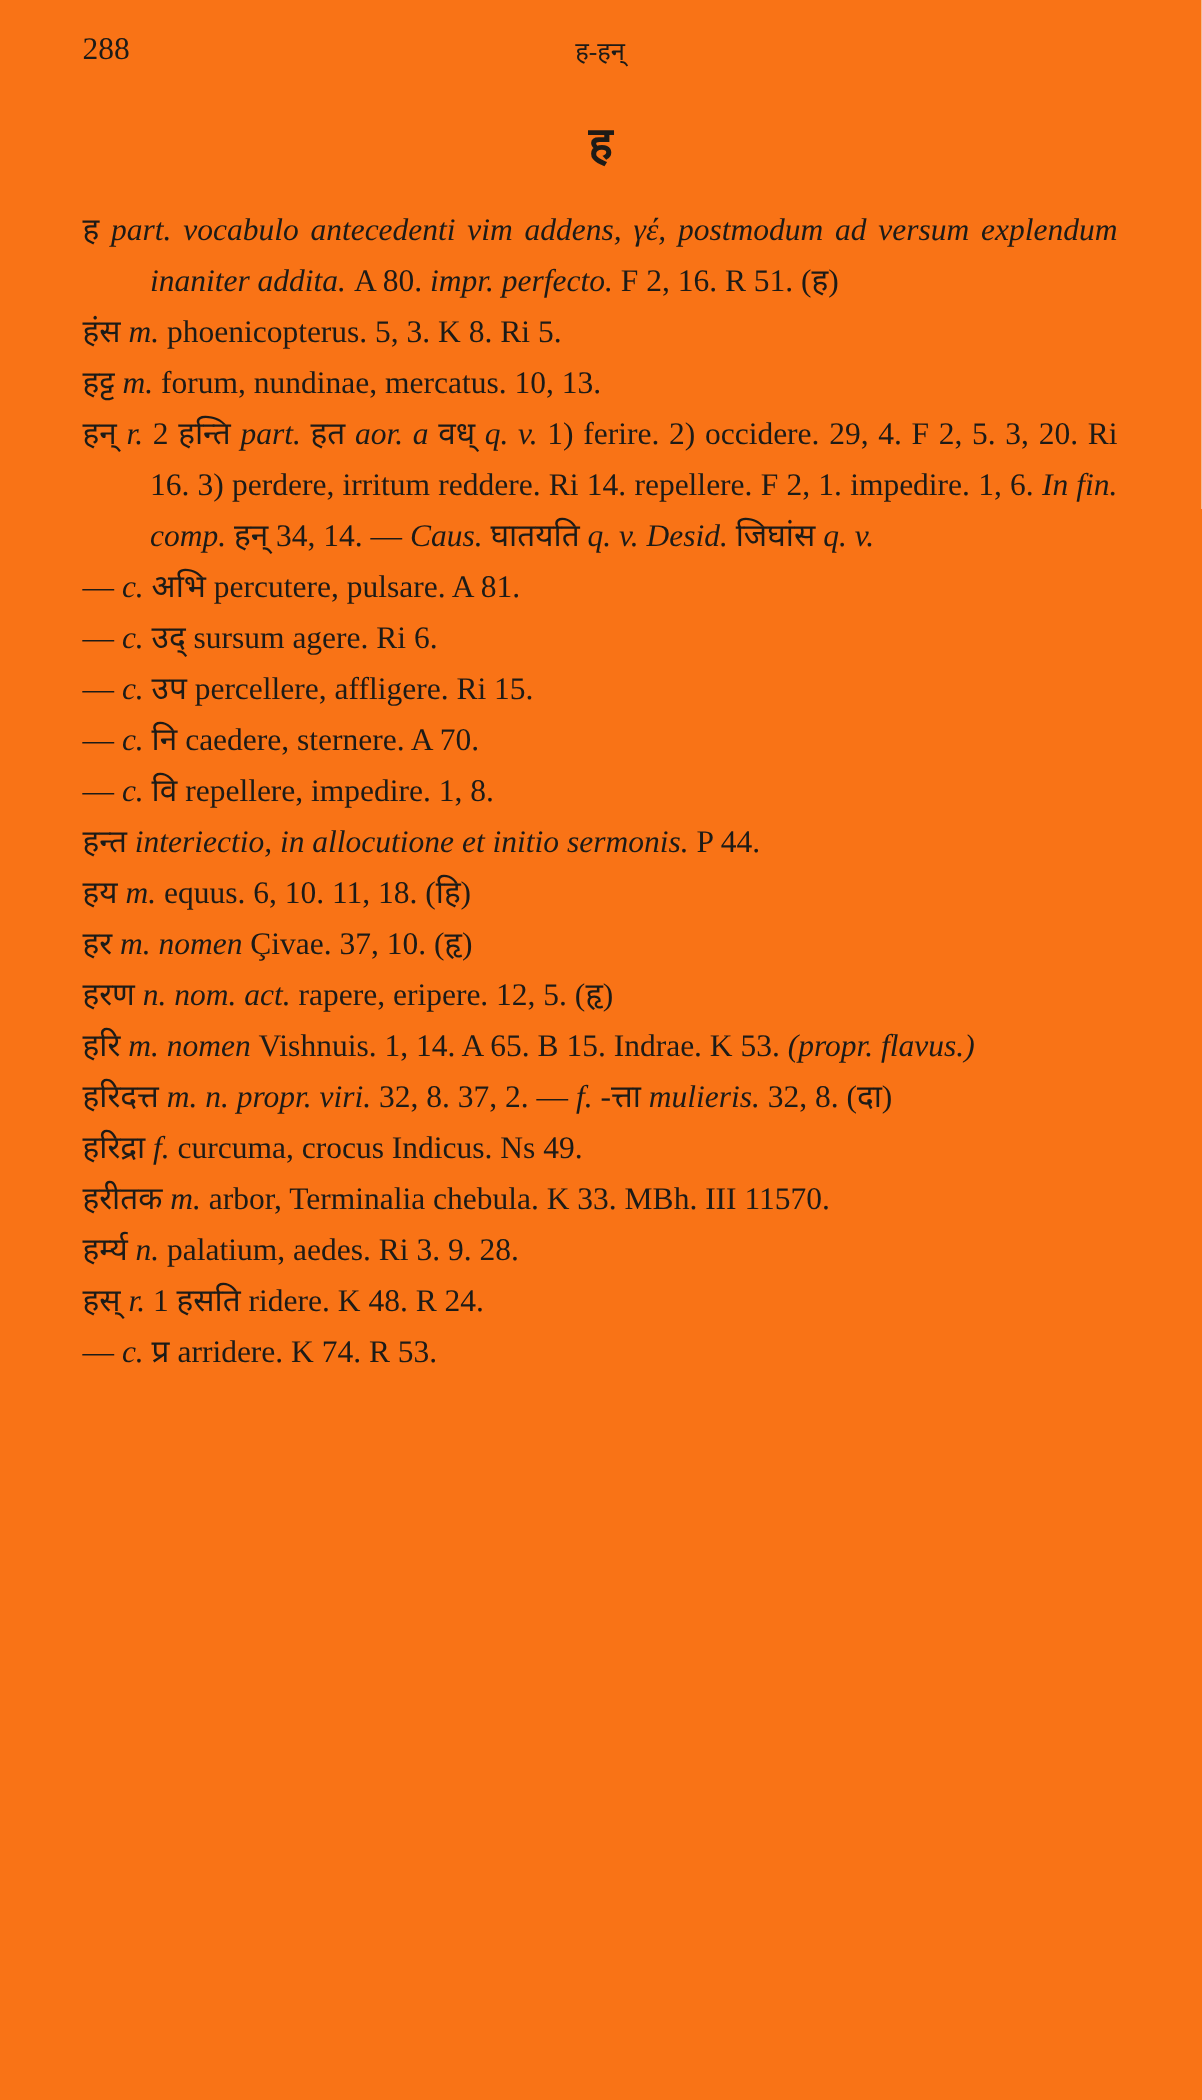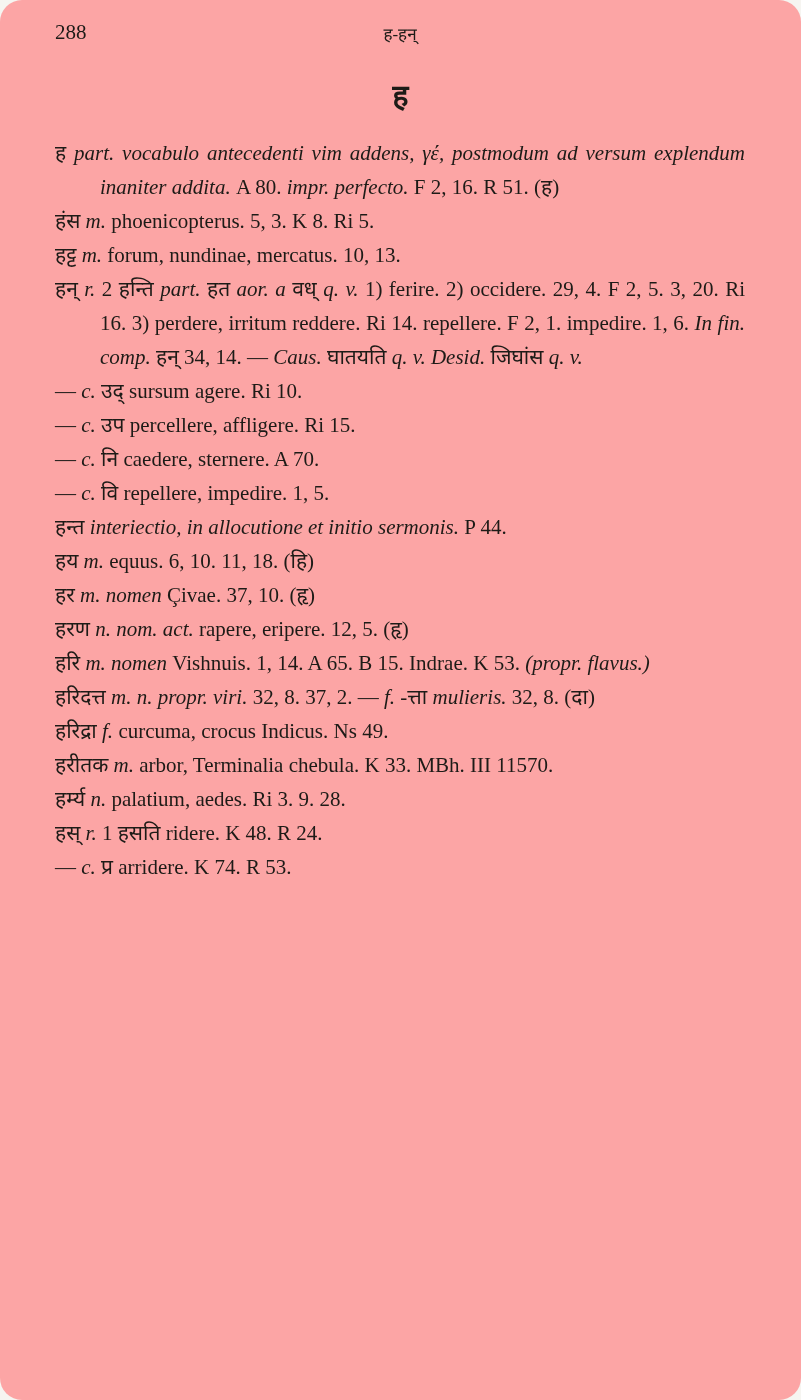--- a/index.html
+++ b/index.html
@@ -4,25 +4,24 @@
 <style>
   html, body {
     margin: 0;
     padding: 0;
     background: #f6f5f1;
   }
   .page {
     position: relative;
     width: 801px;
     height: 1400px;
-    background: #fca5a5;
+    background: #f97316;
     color: #1d1b17;
     font-family: "Liberation Serif", "DejaVu Serif", serif;
     overflow: hidden;
-    border-radius: 22px;
   }
   .pagehead {
     position: absolute;
     top: 20px;
     left: 55px;
     right: 56px;
     height: 30px;
   }
   .pagenum {
     position: absolute;
@@ -78,24 +77,25 @@
     <span class="runhead dev">ह-हन्</span>
   </header>
 
   <div class="section-letter dev">ह</div>
 
   <main class="entries">
       <p><span class="dev">ह</span><span class="it"> part. vocabulo antecedenti vim addens, γέ, postmodum ad versum explendum inaniter addita. </span><span class="rm">A 80. </span><span class="it">impr. perfecto. </span><span class="rm">F 2, 16. R 51. (</span><span class="dev">ह</span><span class="rm">)</span></p>
       <p><span class="dev">हंस</span><span class="it"> m. </span><span class="rm">phoenicopterus. 5, 3. K 8. Ri 5.</span></p>
       <p><span class="dev">हट्ट</span><span class="it"> m. </span><span class="rm">forum, nundinae, mercatus. 10, 13.</span></p>
       <p><span class="dev">हन्</span><span class="it"> r. </span><span class="rm">2 </span><span class="dev">हन्ति</span><span class="it"> part. </span><span class="dev">हत</span><span class="it"> aor. a </span><span class="dev">वध्</span><span class="it"> q. v. </span><span class="rm">1) ferire. 2) occidere. 29, 4. F 2, 5. 3, 20. Ri 16. 3) perdere, irritum reddere. Ri 14. repellere. F 2, 1. impedire. 1, 6. </span><span class="it">In fin. comp. </span><span class="dev">हन्</span><span class="rm"> 34, 14. — </span><span class="it">Caus. </span><span class="dev">घातयति</span><span class="it"> q. v. Desid. </span><span class="dev">जिघांस</span><span class="it"> q. v.</span></p>
-      <p><span class="rm">— </span><span class="it">c. </span><span class="dev">उद्</span><span class="rm"> sursum agere. Ri 10.</span></p>
+      <p><span class="rm">— </span><span class="it">c. </span><span class="dev">अभि</span><span class="rm"> percutere, pulsare. A 81.</span></p>
+      <p><span class="rm">— </span><span class="it">c. </span><span class="dev">उद्</span><span class="rm"> sursum agere. Ri 6.</span></p>
       <p><span class="rm">— </span><span class="it">c. </span><span class="dev">उप</span><span class="rm"> percellere, affligere. Ri 15.</span></p>
       <p><span class="rm">— </span><span class="it">c. </span><span class="dev">नि</span><span class="rm"> caedere, sternere. A 70.</span></p>
-      <p><span class="rm">— </span><span class="it">c. </span><span class="dev">वि</span><span class="rm"> repellere, impedire. 1, 5.</span></p>
+      <p><span class="rm">— </span><span class="it">c. </span><span class="dev">वि</span><span class="rm"> repellere, impedire. 1, 8.</span></p>
       <p><span class="dev">हन्त</span><span class="it"> interiectio, in allocutione et initio sermonis. </span><span class="rm">P 44.</span></p>
       <p><span class="dev">हय</span><span class="it"> m. </span><span class="rm">equus. 6, 10. 11, 18. (</span><span class="dev">हि</span><span class="rm">)</span></p>
       <p><span class="dev">हर</span><span class="it"> m. nomen </span><span class="rm">Çivae. 37, 10. (</span><span class="dev">हृ</span><span class="rm">)</span></p>
       <p><span class="dev">हरण</span><span class="it"> n. nom. act. </span><span class="rm">rapere, eripere. 12, 5. (</span><span class="dev">हृ</span><span class="rm">)</span></p>
       <p><span class="dev">हरि</span><span class="it"> m. nomen </span><span class="rm">Vishnuis. 1, 14. A 65. B 15. Indrae. K 53. </span><span class="it">(propr. flavus.)</span></p>
       <p><span class="dev">हरिदत्त</span><span class="it"> m. n. propr. viri. </span><span class="rm">32, 8. 37, 2. — </span><span class="it">f. </span><span class="dev">-त्ता</span><span class="it"> mulieris. </span><span class="rm">32, 8. (</span><span class="dev">दा</span><span class="rm">)</span></p>
       <p><span class="dev">हरिद्रा</span><span class="it"> f. </span><span class="rm">curcuma, crocus Indicus. Ns 49.</span></p>
       <p><span class="dev">हरीतक</span><span class="it"> m. </span><span class="rm">arbor, Terminalia chebula. K 33. MBh. III 11570.</span></p>
       <p><span class="dev">हर्म्य</span><span class="it"> n. </span><span class="rm">palatium, aedes. Ri 3. 9. 28.</span></p>
       <p><span class="dev">हस्</span><span class="it"> r. </span><span class="rm">1 </span><span class="dev">हसति</span><span class="rm"> ridere. K 48. R 24.</span></p>

